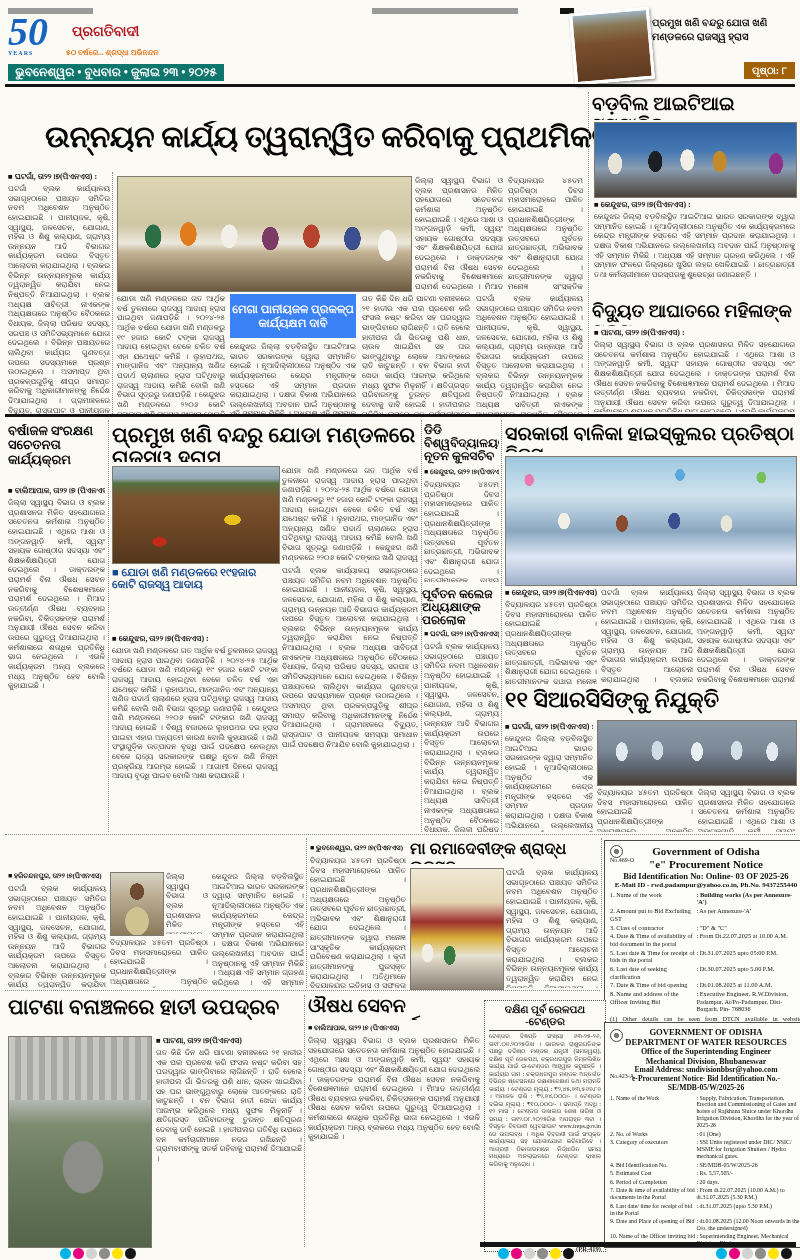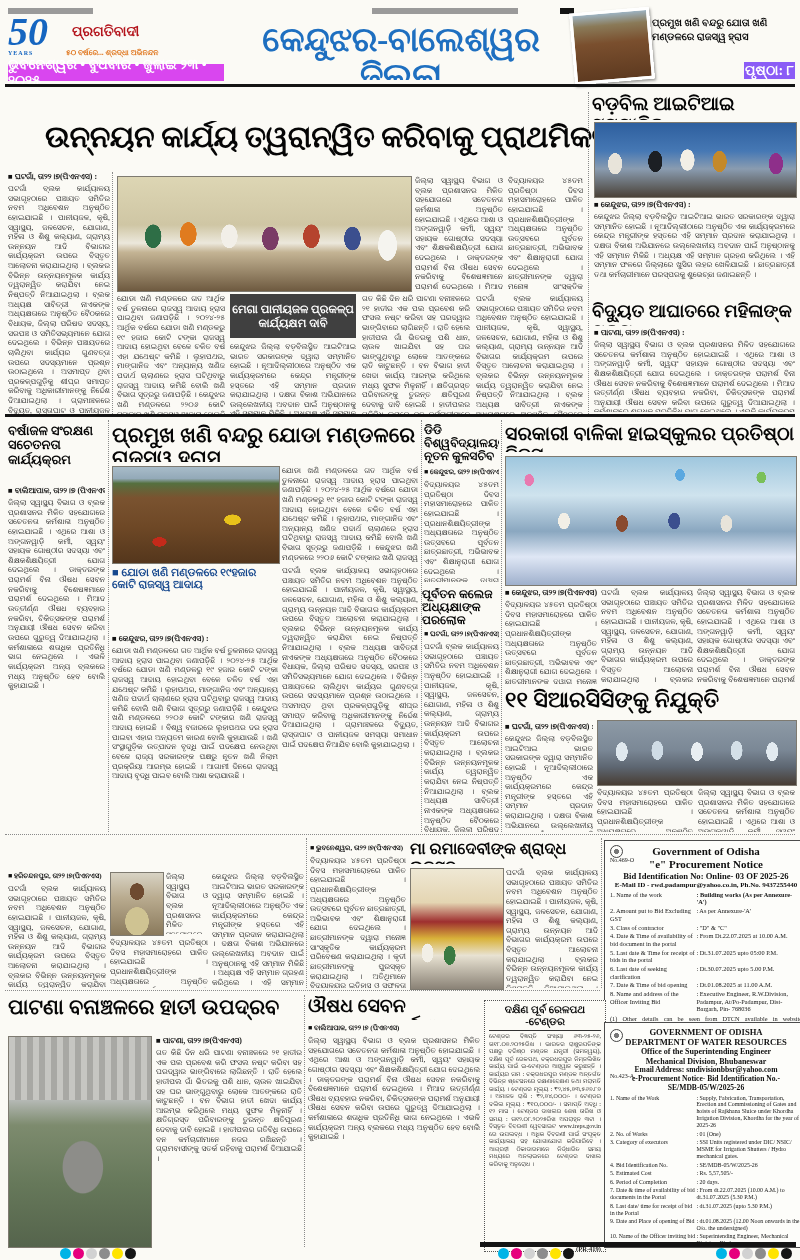--- a/index.html
+++ b/index.html
@@ -12,27 +12,27 @@
   .dl{font-size:7.8px;font-weight:bold;color:#111;overflow:hidden;white-space:nowrap;}
   .h-xl{font-weight:800;color:#050505;line-height:1.04;overflow:hidden;letter-spacing:-.5px;margin-left:40px;}
   .h{font-weight:800;color:#050505;overflow:hidden;line-height:1.1;}
   .blue{color:#16488e;}
   
   .rule{background:#141414;}
   .dotv{border-left:1px dotted #8a8a8a;width:0;}
   .doth{border-top:1px dotted #8a8a8a;height:0;}
   .graybar{background:#9a9a9a;}
   
-  .datebar{background:#d946ef;color:#fff;font-size:14px;font-weight:bold;
+  .datebar{background:#0f766e;color:#fff;font-size:12px;font-weight:bold;
            display:flex;align-items:center;justify-content:center;}
-  .pagebar{background:#8b5cf6;color:#fff;font-size:14px;font-weight:bold;
+  .pagebar{background:#a16207;color:#fff;font-size:10px;font-weight:bold;
            display:flex;align-items:center;justify-content:center;}
   .kicker{background:#e31b12;color:#fff6a8;font-weight:800;font-size:15px;
           display:flex;align-items:center;padding-left:10px;border-radius:0 16px 16px 0;overflow:hidden;}
-  .blackbox{background:#404040;color:#ffffff;font-weight:800;font-size:11.5px;text-align:center;
+  .blackbox{background:#3b82f6;color:#ffffff;font-weight:800;font-size:11.5px;text-align:center;
             display:flex;flex-direction:column;justify-content:center;line-height:1.25;overflow:hidden;}
   
   .photo{overflow:hidden;border:1px solid #7e7a70;}
   .ph-mast{background:linear-gradient(180deg,#9db3c2 0%,#8a7a58 18%,#7a4f2e 45%,#5e3a20 100%);}
   .ph-meeting{background:
      radial-gradient(14px 20px at 12% 52%,#2e6e46 0 58%,transparent 60%),
      radial-gradient(14px 20px at 24% 50%,#e07b1e 0 58%,transparent 60%),
      radial-gradient(14px 20px at 38% 52%,#f2efe8 0 58%,transparent 60%),
      radial-gradient(14px 20px at 52% 54%,#7a3b66 0 58%,transparent 60%),
      radial-gradient(14px 20px at 66% 52%,#b5432e 0 58%,transparent 60%),
@@ -114,21 +114,20 @@
   <div class="abs" style="left:8px;top:14px;width:62px;height:48px">
     <div class="logo50">50</div>
     <div class="logoyears">YEARS</div>
   </div>
   <div class="abs" style="left:72px;top:22px;width:152px;height:24px">
     <span class="logoname">ପ୍ରଗତିବାଦୀ</span>
   </div>
   <div class="abs logotag" style="left:66px;top:48px;width:152px;height:12px;overflow:hidden">୫୦ ବର୍ଷରେ... ଶ୍ରଦ୍ଧା ଅଭିନନ୍ଦନ</div>
   <div class="abs datebar" style="left:8px;top:64px;width:216px;height:17px">ଭୁବନେଶ୍ୱର • ବୁଧବାର • ଜୁଲାଇ ୨୩ • ୨୦୨୫</div>
 
-  <div class="abs mtitle" style="left:228px;top:22px;width:346px;height:58px">କେନ୍ଦୁଝର-ବାଲେଶ୍ୱର ଜିଲ୍ଲା</div>
 
   <div class="abs photo ph-mast" style="left:572px;top:10px;width:74px;height:66px;transform:rotate(-5deg);border:3px solid #fff;box-shadow:1px 2px 3px rgba(0,0,0,.4)"></div>
   <div class="abs mcap" style="left:652px;top:16px;width:143px;height:36px">ପ୍ରମୁଖ ଖଣି ବନ୍ଦରୁ ଯୋତା ଖଣି ମଣ୍ଡଳରେ ରାଜସ୍ୱ ହ୍ରାସ</div>
   <div class="abs pagebar" style="left:744px;top:62px;width:51px;height:17px">ପୃଷ୍ଠା: ୮</div>
 
   <div class="abs rule" style="left:5px;top:84px;width:790px;height:3px"></div>
 
   <div class="abs h-xl" style="left:5px;top:121px;width:582px;height:48px;font-size:30px">ଉନ୍ନୟନ କାର୍ଯ୍ୟ ତ୍ୱରାନ୍ୱିତ କରିବାକୁ ପ୍ରାଥମିକତା</div>
 
   <div class="abs dl" style="left:8px;top:172px;width:102px">■ ଘଟଗାଁ, ତା୨୨।୭(ପିଏନଏସ) :</div>

